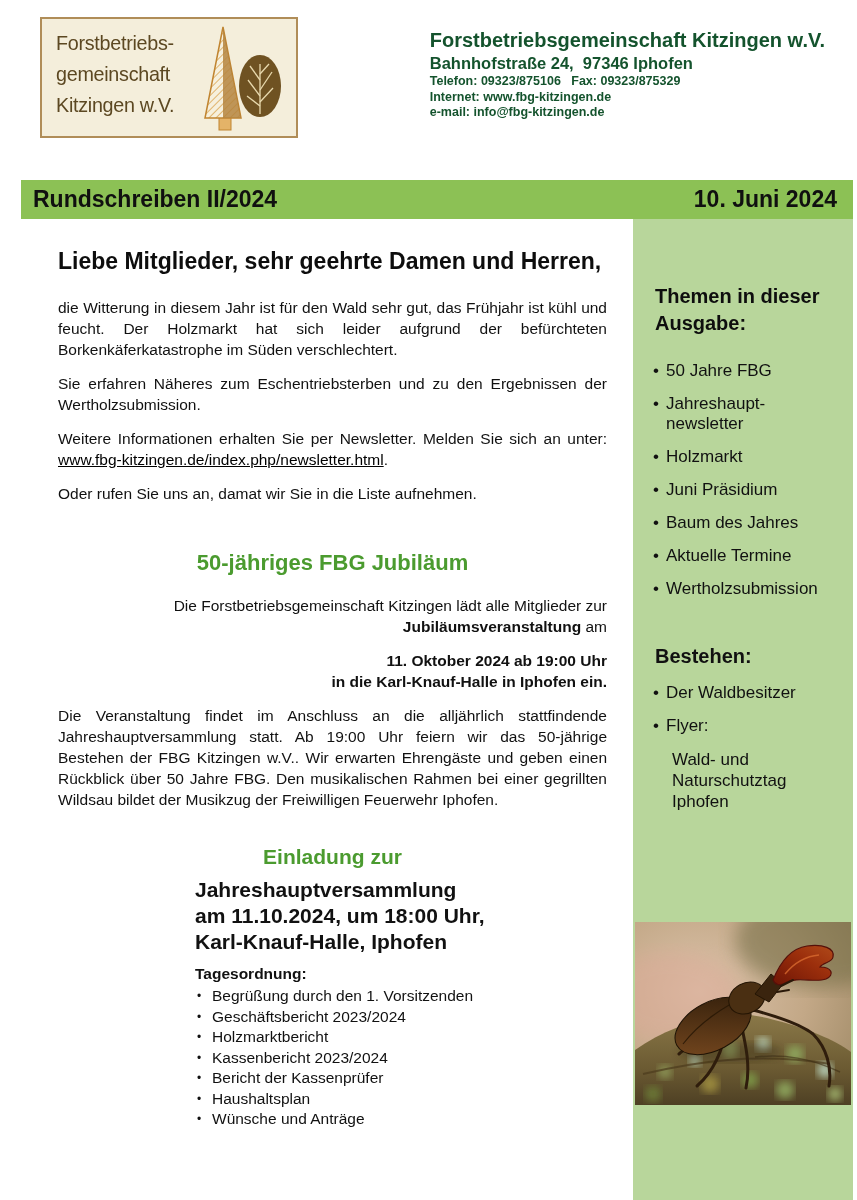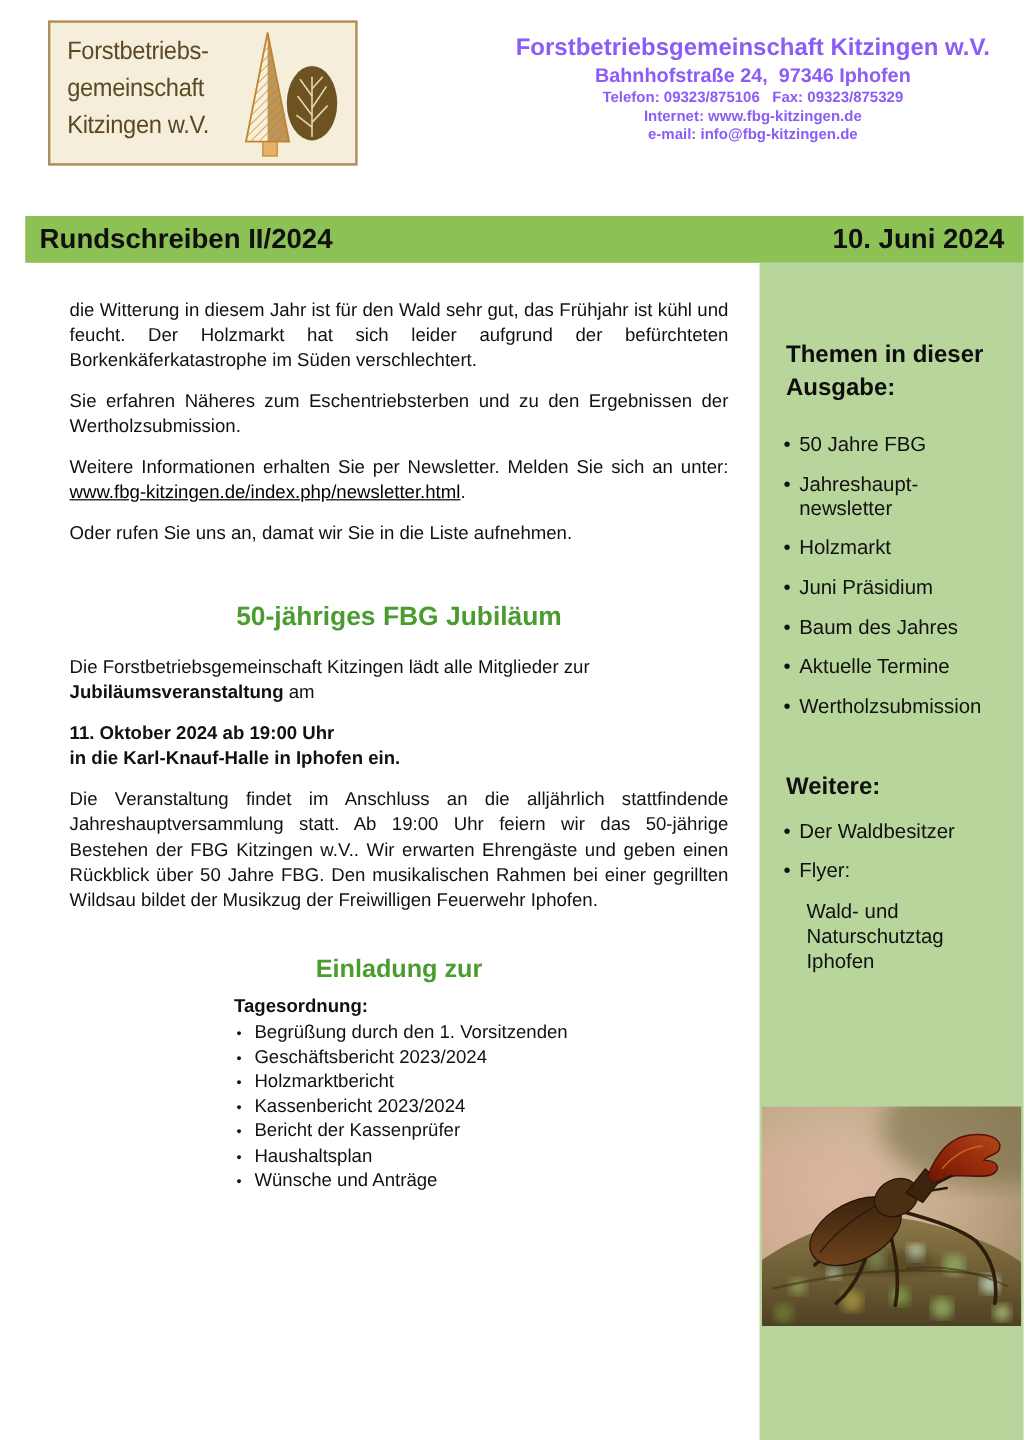--- a/index.html
+++ b/index.html
@@ -11,21 +11,21 @@
   .logo-box{
     position:absolute;left:40px;top:17px;width:258px;height:121px;
     background:#f4eedb;border:2px solid #b08d58;box-sizing:border-box;
   }
   .logo-text{
     position:absolute;left:14px;top:8px;color:#5c4822;font-size:21px;line-height:31px;
     transform:scaleX(.94);transform-origin:left top;letter-spacing:-.3px;white-space:nowrap;
   }
   .logo-art{position:absolute;right:5px;top:5px;}
   .header-right{
-    position:absolute;right:32px;top:28px;text-align:center;color:#8b5cf6;font-weight:bold;
+    position:absolute;right:32px;top:28px;text-align:left;color:#14532d;font-weight:bold;
   }
   .header-right .org{font-size:20px;line-height:24px;white-space:pre-wrap;}
   .header-right .addr{font-size:16.5px;line-height:22px;white-space:pre-wrap;}
   .header-right .small{font-size:12.5px;line-height:15.5px;white-space:pre-wrap;}
   
   .titlebar{
     position:absolute;left:21px;top:180px;width:832px;height:39px;background:#8cc155;
     display:flex;align-items:center;justify-content:space-between;box-sizing:border-box;
     padding:0 16px 0 12px;
     gap:15px;
@@ -52,21 +52,21 @@
     position:absolute;left:2px;top:703px;width:216px;height:183px;display:block;
   }
   
   .main{position:absolute;left:58px;top:248px;width:549px;font-size:15.5px;line-height:21px;}
   .main h1{font-size:23px;line-height:27px;margin:0 0 22px 0;color:#0d0d0d;}
   .para{margin:0 0 13px 0;text-align:justify;}
   .link{color:#000000;text-decoration:underline;cursor:pointer;}
   .sec-head{
     margin:48px 0 22px 0;text-align:center;font-size:22px;font-weight:bold;color:#4b9b2f;
   }
-  .center{text-align:left;margin:0 0 13px 0;}
+  .center{text-align:right;margin:0 0 13px 0;}
   .bold{font-weight:bold;}
   .inv-head{margin:36px 0 10px 0;text-align:center;font-size:21px;font-weight:bold;color:#4b9b2f;}
   .inv-block{margin:0 0 8px 137px;font-size:21px;line-height:26px;font-weight:bold;}
   .agenda-title{margin:8px 0 2px 137px;font-weight:bold;}
   .agenda{list-style:none;margin:0 0 0 139px;padding:0;}
   .agenda li{display:flex;line-height:19.5px;}
   .agenda .blt{width:15px;flex:none;font-size:12px;padding-top:1px;}
 </style>
 </head>
 <body>
@@ -150,21 +150,21 @@
           <span class="blt">•</span>
           <span class="sb-label">Aktuelle Termine</span>
         </li>
 
         <li>
           <span class="blt">•</span>
           <span class="sb-label">Wertholzsubmission</span>
         </li>
       </ul>
 
-    <div class="sb-einlage-title">Weitere:</div>
+    <div class="sb-einlage-title">Bestehen:</div>
 
     <ul class="sb-list sb-list2">
 
         <li>
           <span class="blt">•</span>
           <span class="sb-label">Der Waldbesitzer</span>
         </li>
 
         <li>
           <span class="blt">•</span>
@@ -240,20 +240,21 @@
       <path d="M138,58 C146,38 158,26 172,24 C188,22 200,26 198,35 C197,41 188,40 185,45 C197,45 200,53 191,57 C180,61 162,54 150,61 C145,64 140,63 138,58 Z" fill="url(#antler)" stroke="#55100a" stroke-width="1.2"></path>
       <path d="M150,52 C160,40 172,34 184,33" stroke="#d86a30" stroke-width="1.4" fill="none" opacity=".8"></path>
       <g stroke="#2a1808" stroke-width="2" fill="none" stroke-linecap="round">
         <path d="M146,64 L158,58"></path>
         <path d="M142,70 L154,68"></path>
       </g>
     </svg>
   </div>
 
   <div class="main">
+    <h1>Liebe Mitglieder, sehr geehrte Damen und Herren,</h1>
 
     <p class="para">die Witterung in diesem Jahr ist für den Wald sehr gut, das Frühjahr ist kühl und feucht.  Der Holzmarkt hat sich leider aufgrund der befürchteten Borkenkäferkatastrophe im Süden  verschlechtert.</p>
     <p class="para">Sie erfahren Näheres zum Eschentriebsterben und zu den Ergebnissen der Wertholzsubmission.</p>
 
     <p class="para"><span>Weitere Informationen erhalten Sie per Newsletter. Melden Sie sich an unter: </span><span class="link">www.fbg-kitzingen.de/index.php/newsletter.html</span><span>.</span></p>
 
     <p class="para">Oder rufen Sie uns an, damat wir Sie in die Liste aufnehmen.</p>
 
     <div class="sec-head">50-jähriges FBG Jubiläum</div>
 
@@ -264,20 +265,25 @@
 
     <div class="center bold">
       <span>11. Oktober 2024 ab 19:00 Uhr</span><br>
       <span>in die Karl-Knauf-Halle in Iphofen ein.</span>
     </div>
 
     <p class="para">Die Veranstaltung findet im Anschluss an die alljährlich stattfindende Jahreshauptversammlung statt. Ab 19:00 Uhr feiern wir das 50-jährige Bestehen der FBG Kitzingen w.V.. Wir erwarten Ehrengäste und geben einen Rückblick über 50 Jahre FBG. Den musikalischen Rahmen bei einer gegrillten Wildsau bildet der Musikzug der Freiwilligen Feuerwehr Iphofen.</p>
 
     <div class="inv-head">Einladung zur</div>
 
+    <div class="inv-block">
+      <div>Jahreshauptversammlung</div>
+      <div>am 11.10.2024, um 18:00 Uhr,</div>
+      <div>Karl-Knauf-Halle, Iphofen</div>
+    </div>
 
     <div class="agenda-title">Tagesordnung:</div>
 
     <ul class="agenda">
 
         <li>
           <span class="blt">•</span>
           <span>Begrüßung durch den 1. Vorsitzenden</span>
         </li>
 

